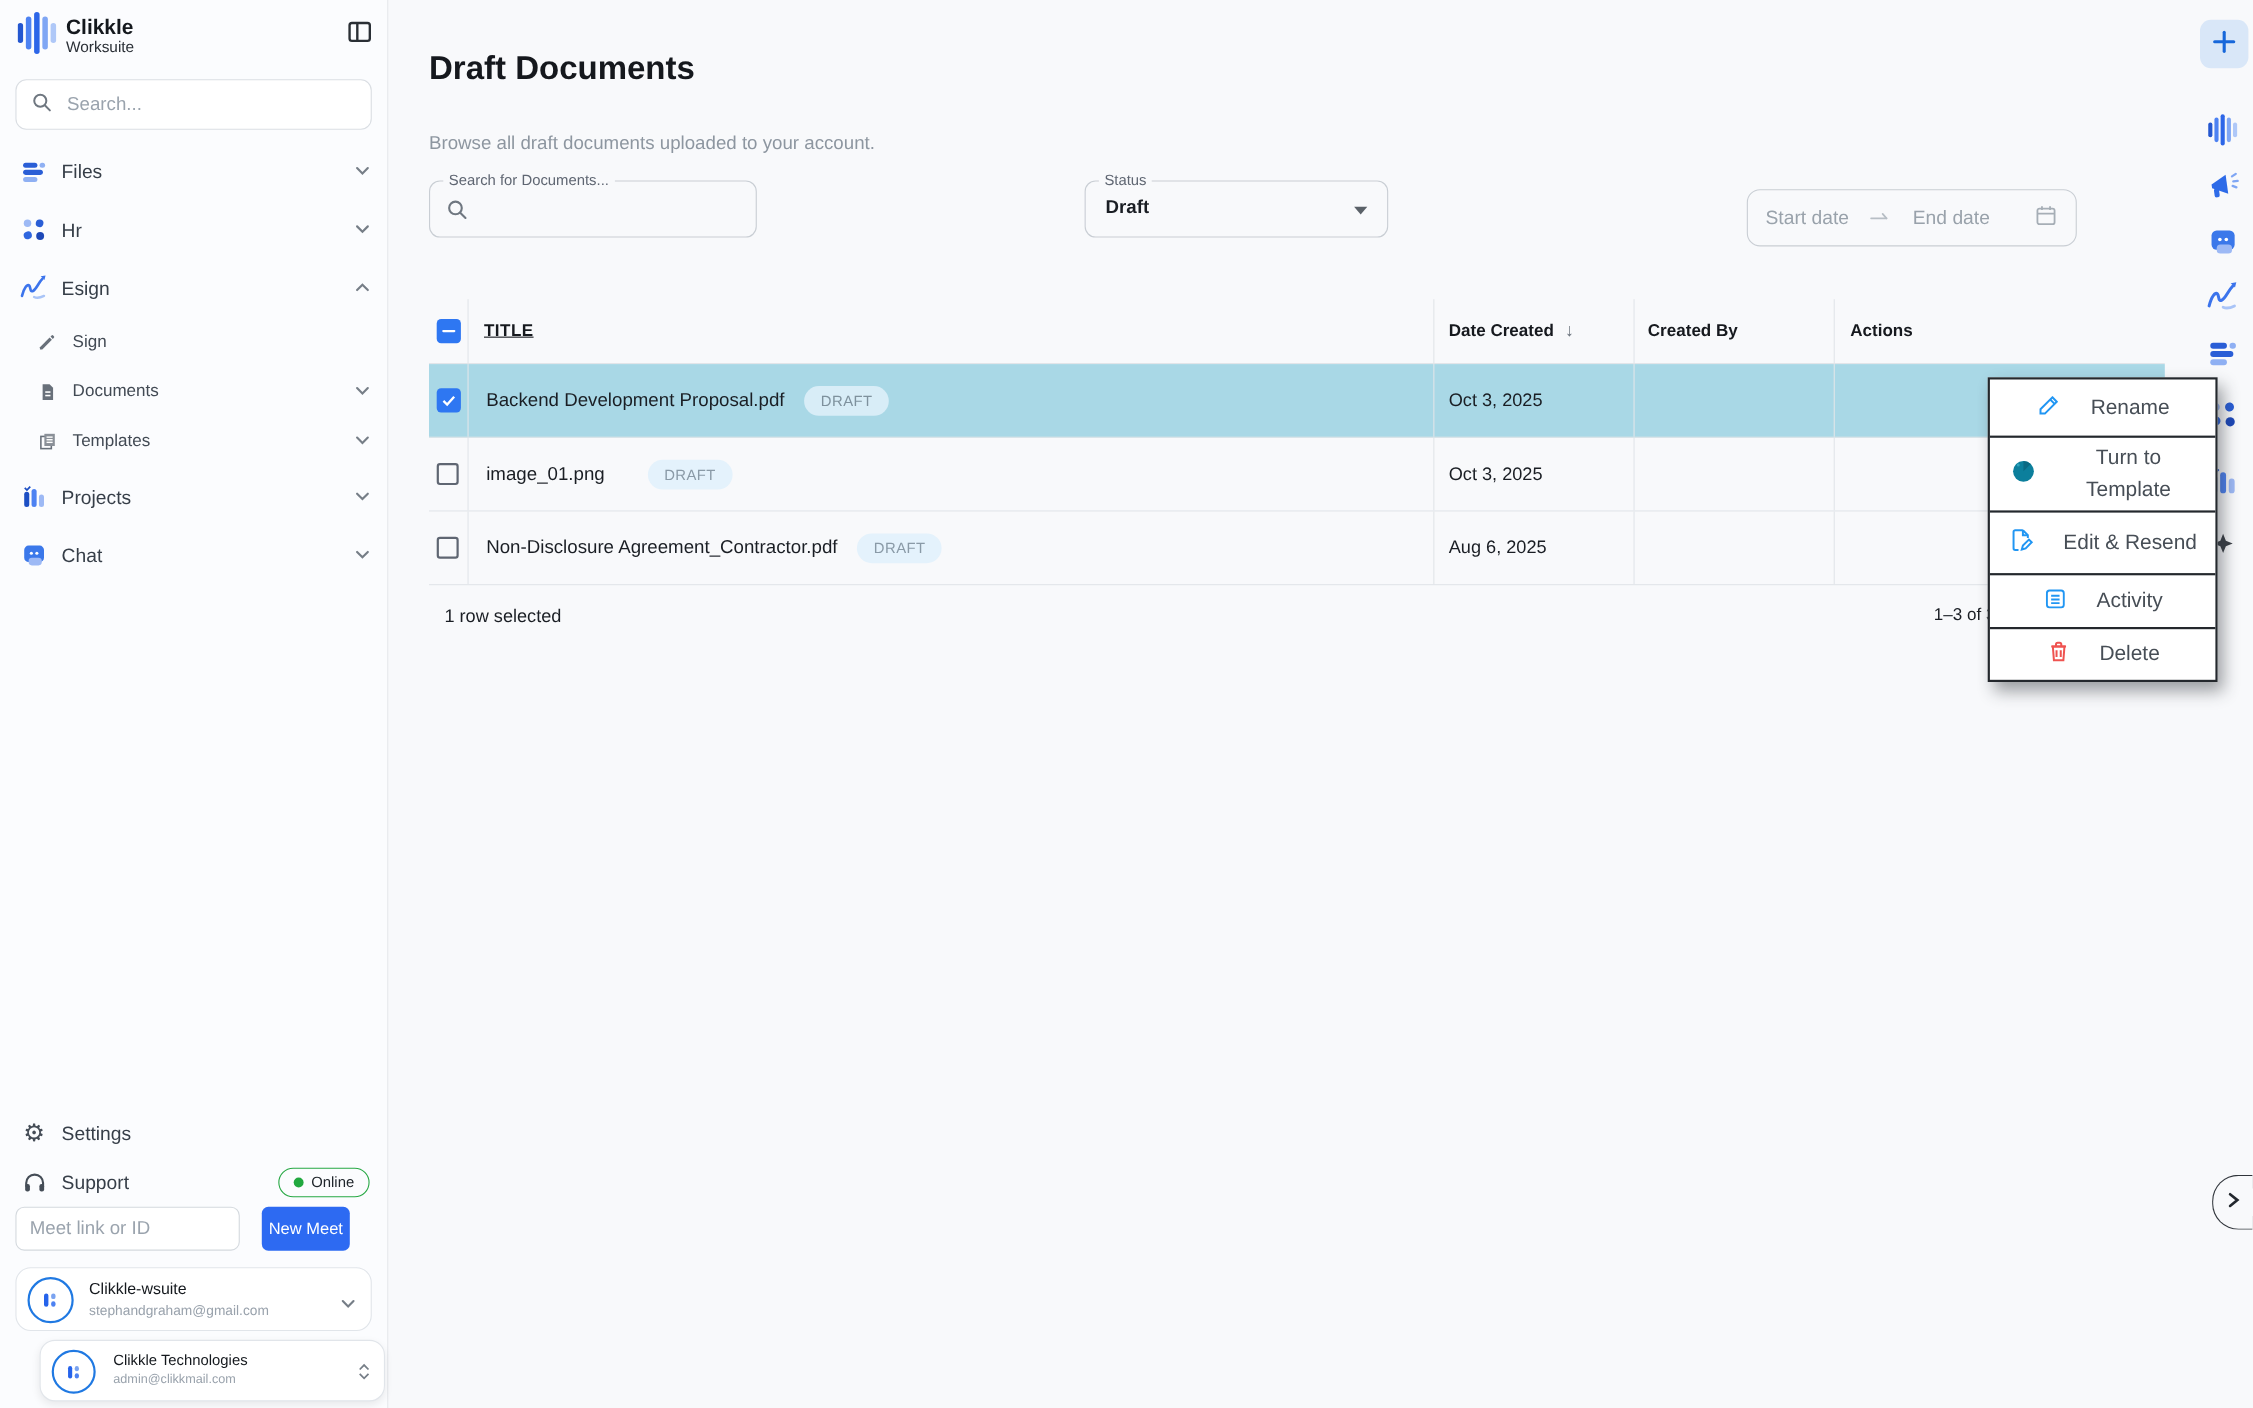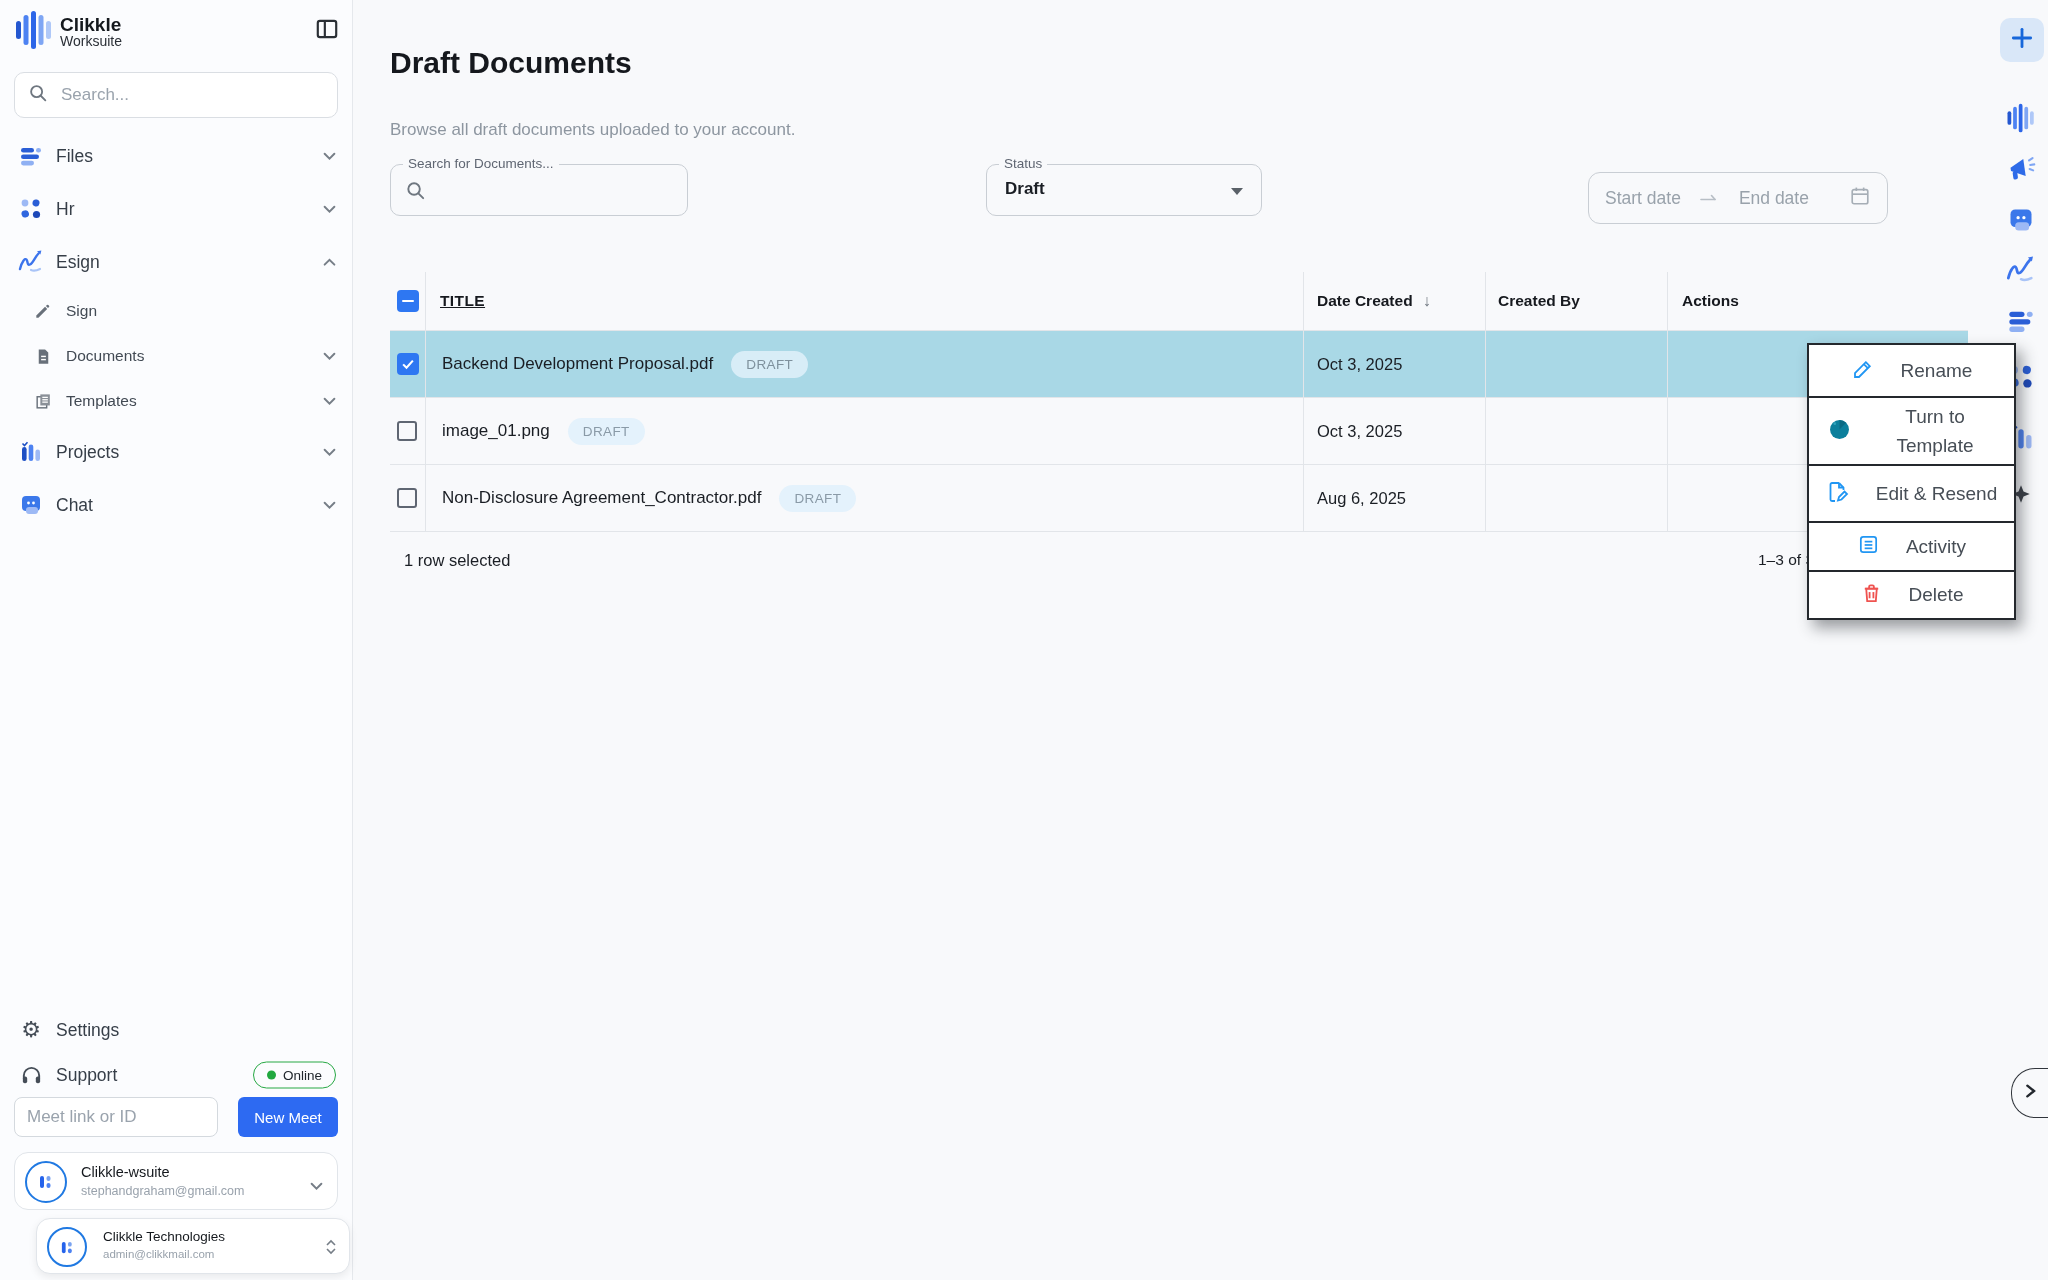--- a/index.html
+++ b/index.html
@@ -17,21 +17,21 @@
   .nav-item .ic{position:absolute;left:18px;width:26px;height:26px;display:flex;align-items:center;justify-content:center;}
   .nav-item .lbl{position:absolute;left:56px;font-size:17.5px;color:#363E48;}
   .nav-item.sub .ic{left:32px;width:22px;height:22px;}
   .nav-item.sub .lbl{left:66px;font-size:15.5px;color:#424A54;}
   .nav-item .chev{position:absolute;right:16px;top:50%;transform:translateY(-50%);}
   .pill-online{position:absolute;right:16px;top:50%;transform:translateY(-50%);display:flex;align-items:center;gap:7px;border:1px solid #27A844;border-radius:999px;padding:5px 13px;}
   .pill-online .dot{width:9px;height:9px;border-radius:50%;background:#21A83F;}
   .pill-online .txt{font-size:13.5px;color:#20262C;}
   .meet-input{position:absolute;left:14px;top:1097px;width:204px;height:40px;border:1px solid #D4D9DE;border-radius:8px;background:#FFF;box-sizing:border-box;padding:0 12px;font-size:17px;color:#3A424C;outline:none;font-family:inherit;}
   .meet-input::placeholder{color:#9AA3AD;}
-  .meet-btn{position:absolute;left:238px;top:1097px;width:100px;height:40px;border:none;border-radius:6px;background:#2D6AF2;color:#FFF;font-size:15px;font-family:inherit;cursor:pointer;}
+  .meet-btn{position:absolute;left:238px;top:1097px;width:80px;height:40px;border:none;border-radius:6px;background:#2D6AF2;color:#FFF;font-size:15px;font-family:inherit;cursor:pointer;}
   .acct{position:absolute;background:#FFF;border:1px solid #E1E5EA;border-radius:14px;box-sizing:border-box;cursor:pointer;}
   .acct-avatar{position:absolute;left:10px;border:2px solid #2079E2;border-radius:50%;background:#FFF;display:flex;align-items:center;justify-content:center;}
   .acct-name{position:absolute;left:66px;color:#14181D;}
   .acct-email{position:absolute;left:66px;color:#99A2AC;}
   
   .page-title{position:absolute;left:390px;top:46px;font-size:30px;font-weight:bold;color:#15181D;}
   .page-sub{position:absolute;left:390px;top:120px;font-size:17px;color:#8D96A0;}
   .fld{position:absolute;top:164px;height:52px;border:1px solid #C9CED4;border-radius:10px;box-sizing:border-box;background:transparent;}
   .fld-label{position:absolute;top:-9px;left:12px;background:#F8F9FB;padding:0 5px;font-size:13.5px;color:#5F6672;white-space:nowrap;}
   .status-val{position:absolute;left:18px;top:14px;font-size:17px;font-weight:bold;color:#1A1E24;}
@@ -337,21 +337,21 @@
           <span>Oct 3, 2025</span>
         </div>
       <div class="cell b"></div>
       <div class="cell b"></div>
     </div>
 
     <div class="trow tr">
       <div class="cell">
           <span class="cb empty"></span>
         </div>
-      <div class="cell b" style="padding-left:16px;">
+      <div class="cell b" style="padding-left:16px;gap:21px;">
         <span>image_01.png</span>
         <span class="badge on-plain">DRAFT</span>
       </div>
       <div class="cell b" style="padding-left:13px;font-size:16.5px;">
           <span>Oct 3, 2025</span>
         </div>
       <div class="cell b"></div>
       <div class="cell b"></div>
     </div>
 

